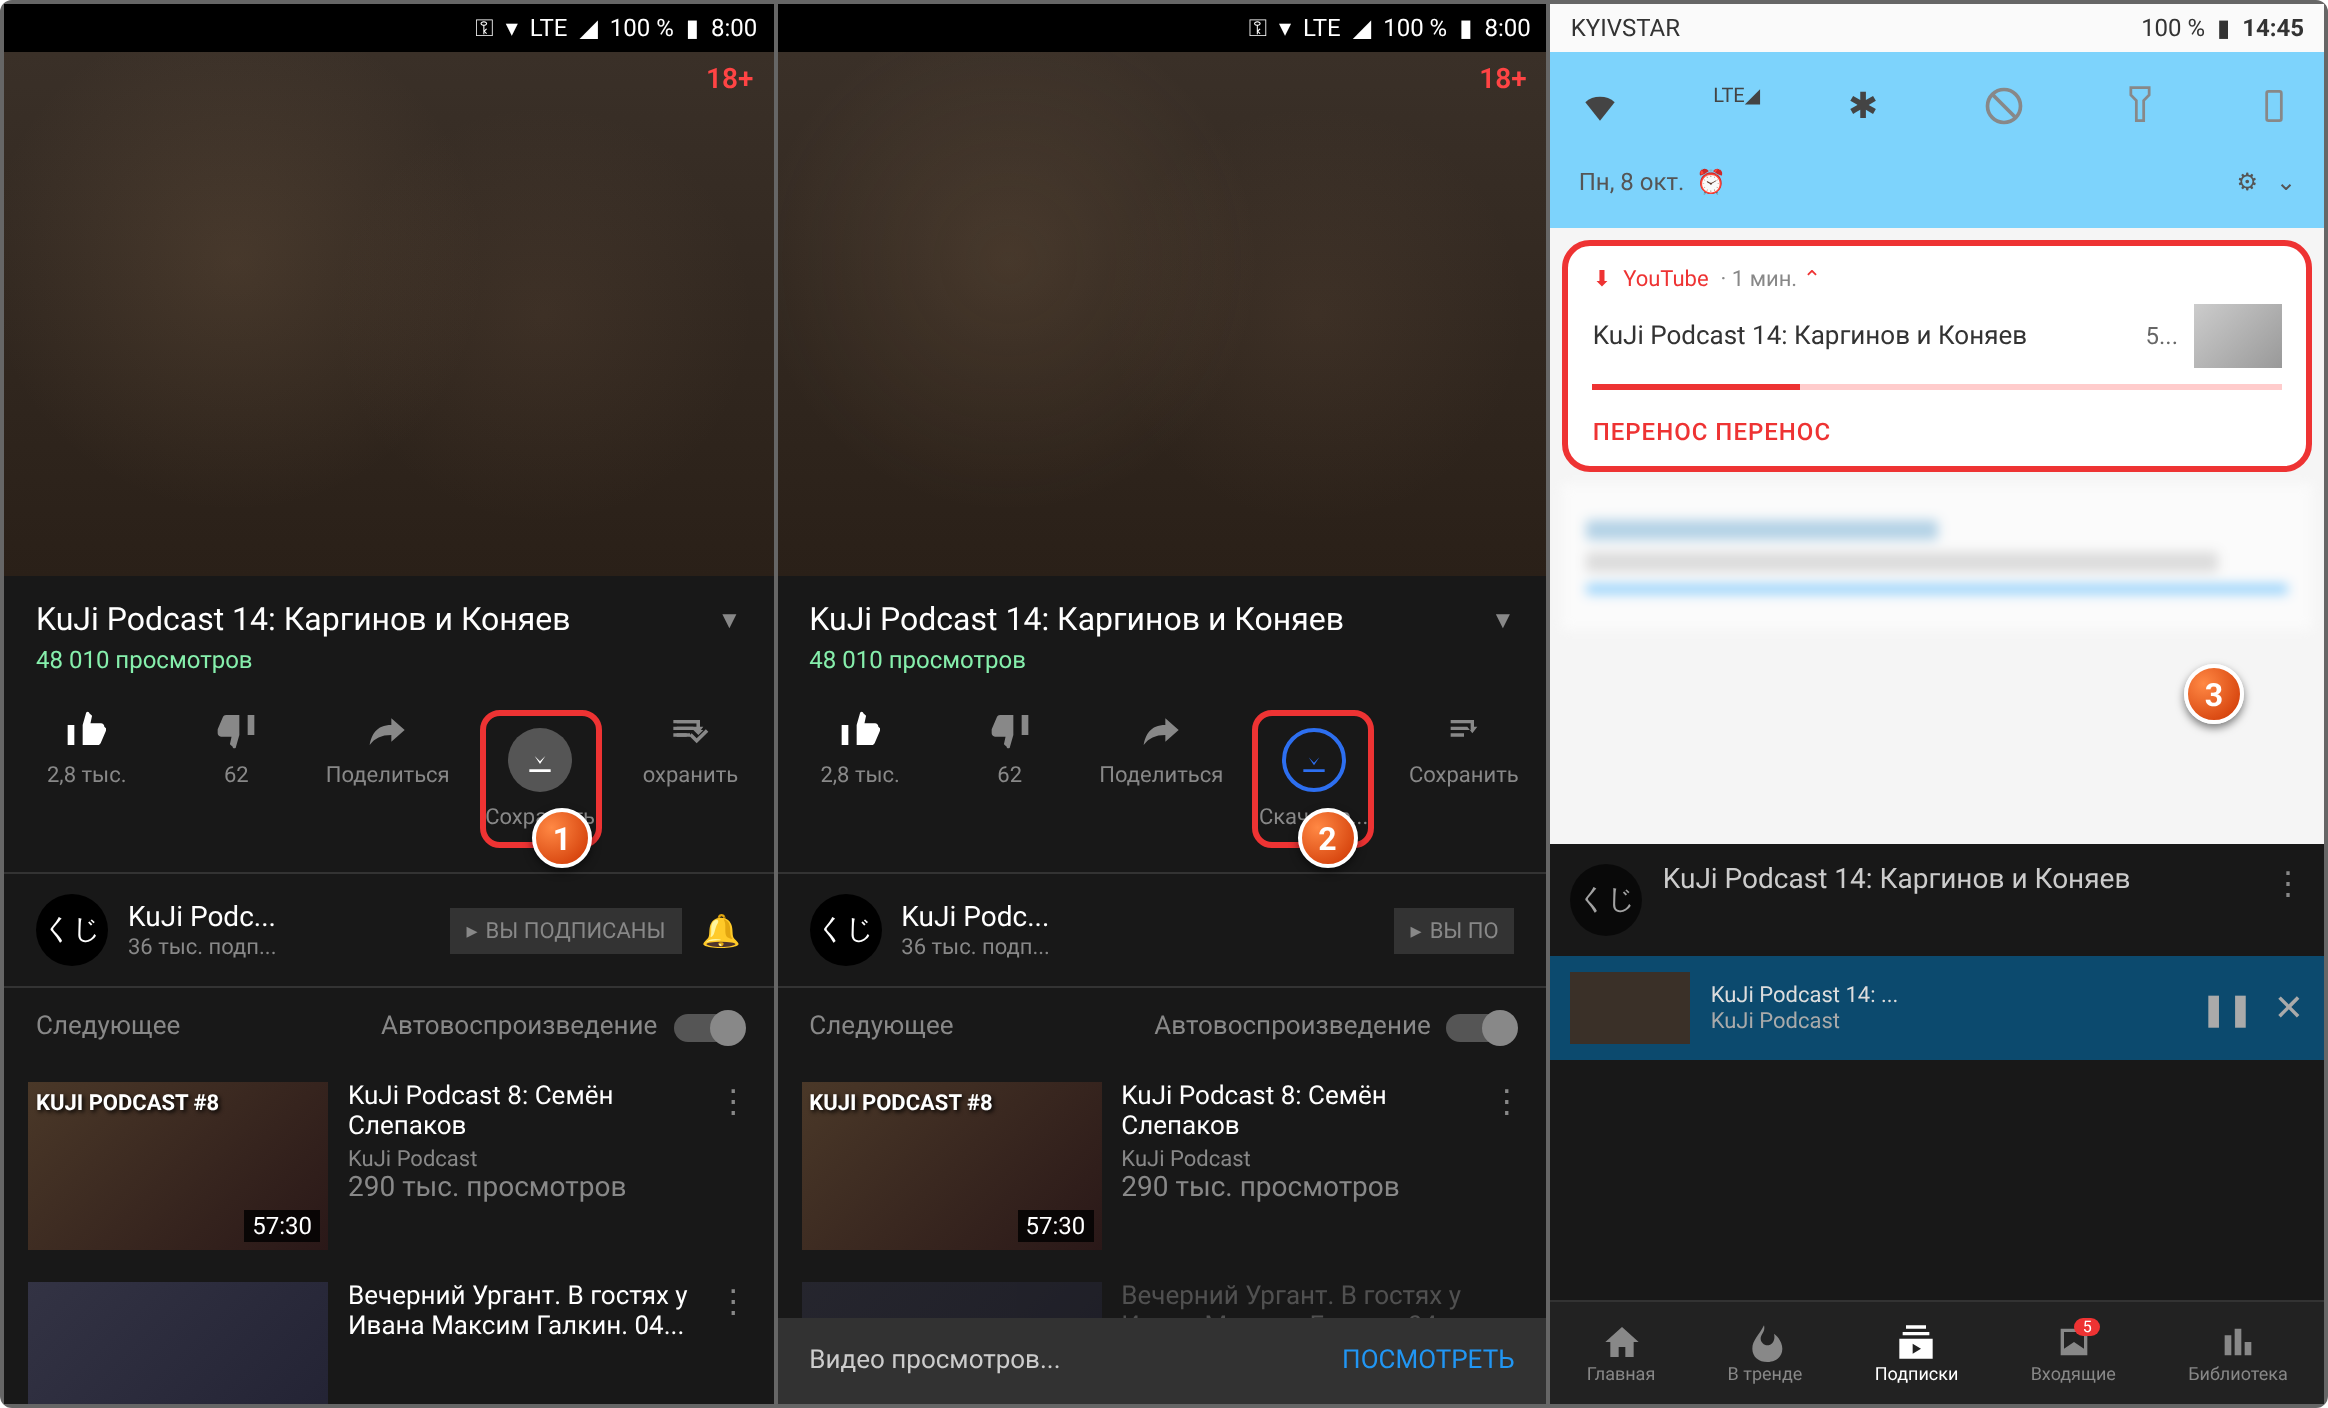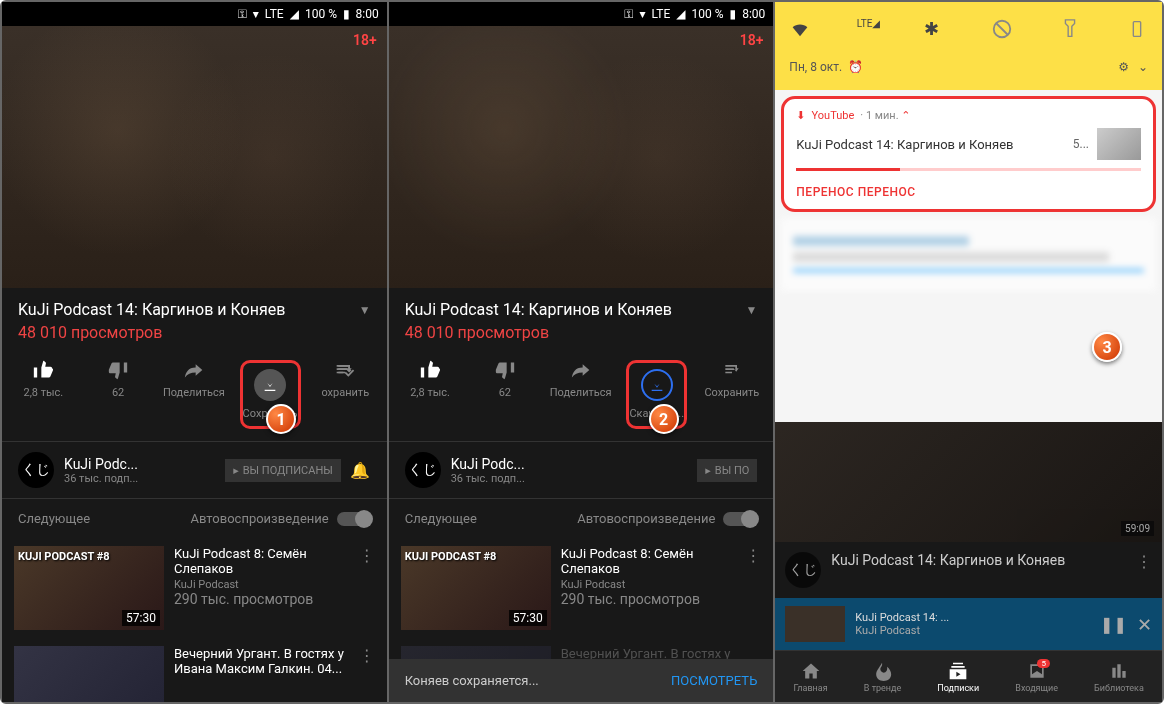--- a/index.html
+++ b/index.html
@@ -8,21 +8,21 @@
 .pane{width:388px;height:700px;background:#181818;position:relative;overflow:hidden;border-right:2px solid #666}
 .pane:last-child{border-right:none;background:#f5f5f5}
 .statusbar{height:24px;background:#000;color:#fff;display:flex;justify-content:flex-end;align-items:center;font-size:12px;gap:6px;padding:0 8px}
 .statusbar span{display:inline-flex;align-items:center}
 .video-area{height:262px;background:#2a2220;position:relative;background:linear-gradient(180deg,#3a3028 0%,#2a2018 100%)}
 .video-area::before{content:'';position:absolute;inset:0;background:radial-gradient(circle at 30% 40%,rgba(180,140,100,0.15),transparent 40%),radial-gradient(circle at 70% 50%,rgba(160,120,90,0.1),transparent 35%)}
 .age-tag{position:absolute;top:6px;right:10px;color:#f44;font-size:14px;font-weight:600}
 .title-row{padding:12px 16px 4px;display:flex;justify-content:space-between;align-items:center}
 .title{color:#fff;font-size:16px}
 .chev{color:#888;font-size:12px}
-.views{color:#ef4444;font-size:16px;padding:0 16px 10px}
+.views{color:#86efac;font-size:12px;padding:0 16px 10px}
 .actions{display:flex;justify-content:space-around;padding:8px 4px 12px}
 .action{display:flex;flex-direction:column;align-items:center;gap:6px;color:#888;font-size:11px;min-width:60px}
 .action svg{width:20px;height:20px;fill:#888}
 .action-fill svg{fill:#fff}
 .highlight{border:3px solid #e33;border-radius:10px;padding:6px 0}
 .dl-circle{width:32px;height:32px;border-radius:50%;background:#555;display:flex;align-items:center;justify-content:center}
 .dl-circle svg{fill:#fff;width:16px;height:16px}
 .dl-circle.blue{background:transparent;border:2px solid #2d6ff0}
 .dl-circle.blue svg{fill:#2d6ff0}
 .badge-num{position:absolute;width:30px;height:30px;border-radius:50%;background:radial-gradient(circle at 30% 30%,#ff8844,#cc3300);border:2px solid #fff;color:#fff;font-size:16px;font-weight:bold;display:flex;align-items:center;justify-content:center;box-shadow:0 2px 4px rgba(0,0,0,0.5)}
@@ -41,21 +41,21 @@
 .thumb .overlay-text{position:absolute;top:4px;left:4px;color:#fff;font-size:11px;font-weight:bold;text-shadow:1px 1px 2px #000}
 .thumb .dur{position:absolute;bottom:4px;right:4px;background:rgba(0,0,0,0.8);color:#fff;font-size:12px;padding:1px 4px}
 .vid-meta{flex:1;color:#fff;font-size:13px}
 .vid-meta .ch{color:#888;font-size:11px;margin-top:2px}
 .vid-meta .vw{color:#888;font-size:14px}
 .dots{color:#888;font-size:16px}
 .snackbar{position:absolute;bottom:0;left:0;right:0;background:#323232;color:#ccc;padding:14px 16px;display:flex;justify-content:space-between;align-items:center;font-size:13px}
 .snackbar .act{color:#2196f3;font-weight:400}
 
 .p3-status{height:24px;background:#fafafa;color:#333;display:flex;justify-content:space-between;align-items:center;font-size:12px;padding:0 10px}
-.qs{background:#fde047;padding:10px 14px}
+.qs{background:#7dd3fc;padding:10px 14px}
 .qs-icons{display:flex;justify-content:space-between;align-items:center;padding:6px 0 14px}
 .qs-icons svg,.qs-icons span{width:22px;height:22px;fill:#444;color:#444;font-size:18px}
 .qs-date{display:flex;justify-content:space-between;align-items:center;font-size:12px;color:#555;padding:6px 0}
 .notif{margin:6px;border:3px solid #e33;border-radius:14px;padding:10px 12px;background:#fff}
 .notif-hdr{display:flex;align-items:center;gap:6px;font-size:11px;color:#e33}
 .notif-hdr .tm{color:#888}
 .notif-body{display:flex;align-items:center;gap:8px;margin-top:6px}
 .notif-title{font-size:13px;color:#333;flex:1}
 .notif-thumb{width:44px;height:32px;background:linear-gradient(135deg,#ccc,#999)}
 .prog{height:3px;background:#fcc;margin-top:8px;position:relative}
@@ -259,26 +259,30 @@
     </div>
     <div class="dots">⋮</div>
   </div>
   <div class="vid-item" style="opacity:0.5">
     <div class="thumb" style="background:linear-gradient(135deg,#334,#223)"></div>
     <div class="vid-meta">
       <div style="color:#888">Вечерний Ургант. В гостях у Ивана Максим Галкин. 04...</div>
     </div>
   </div>
   <div class="snackbar">
-    <span>Коняев сохраняется...</span>
+    <span>Видео просмотров...</span>
     <span class="act">ПОСМОТРЕТЬ</span>
   </div>
 </div>
 
 <div class="pane">
+  <div class="p3-status">
+    <span>KYIVSTAR</span>
+    <span><span>100 %</span> &nbsp;▮&nbsp; <b>14:45</b></span>
+  </div>
   <div class="qs">
     <div class="qs-icons">
       <svg viewBox="0 0 24 24">
             <path d="M12 20l8-10c-4-4-12-4-16 0l8 10z"></path>
           </svg>
       <span style="font-size:10px">LTE◢</span>
       <span>✱</span>
       <svg viewBox="0 0 24 24">
             <circle cx="12" cy="12" r="9" fill="none" stroke="#888" stroke-width="2"></circle>
             <line x1="6" y1="6" x2="18" y2="18" stroke="#888" stroke-width="2"></line>
@@ -309,23 +313,20 @@
     <div class="prog"></div>
     <div class="cancel">ПЕРЕНОС ПЕРЕНОС</div>
   </div>
   <div class="badge-num" style="top:330px;right:40px">3</div>
   <div class="blur-notif">
     <div class="line" style="width:50%;background:#8bd"></div>
     <div class="line" style="width:90%;background:#ccc"></div>
     <div class="line" style="width:100%;background:#5bf;height:5px"></div>
   </div>
   <div class="vid-bg">
-    <div class="thumb2">
-      <span class="dur">59:09</span>
-    </div>
     <div class="meta-row">
       <div class="channel-logo" style="opacity:0.6">くじ</div>
       <div style="flex:1">
         <div style="color:#ccc;font-size:14px">KuJi Podcast 14: Каргинов и Коняев</div>
       </div>
       <div class="dots">⋮</div>
     </div>
     <div class="mini-player">
       <div class="mini-thumb"></div>
       <div class="mini-info">

